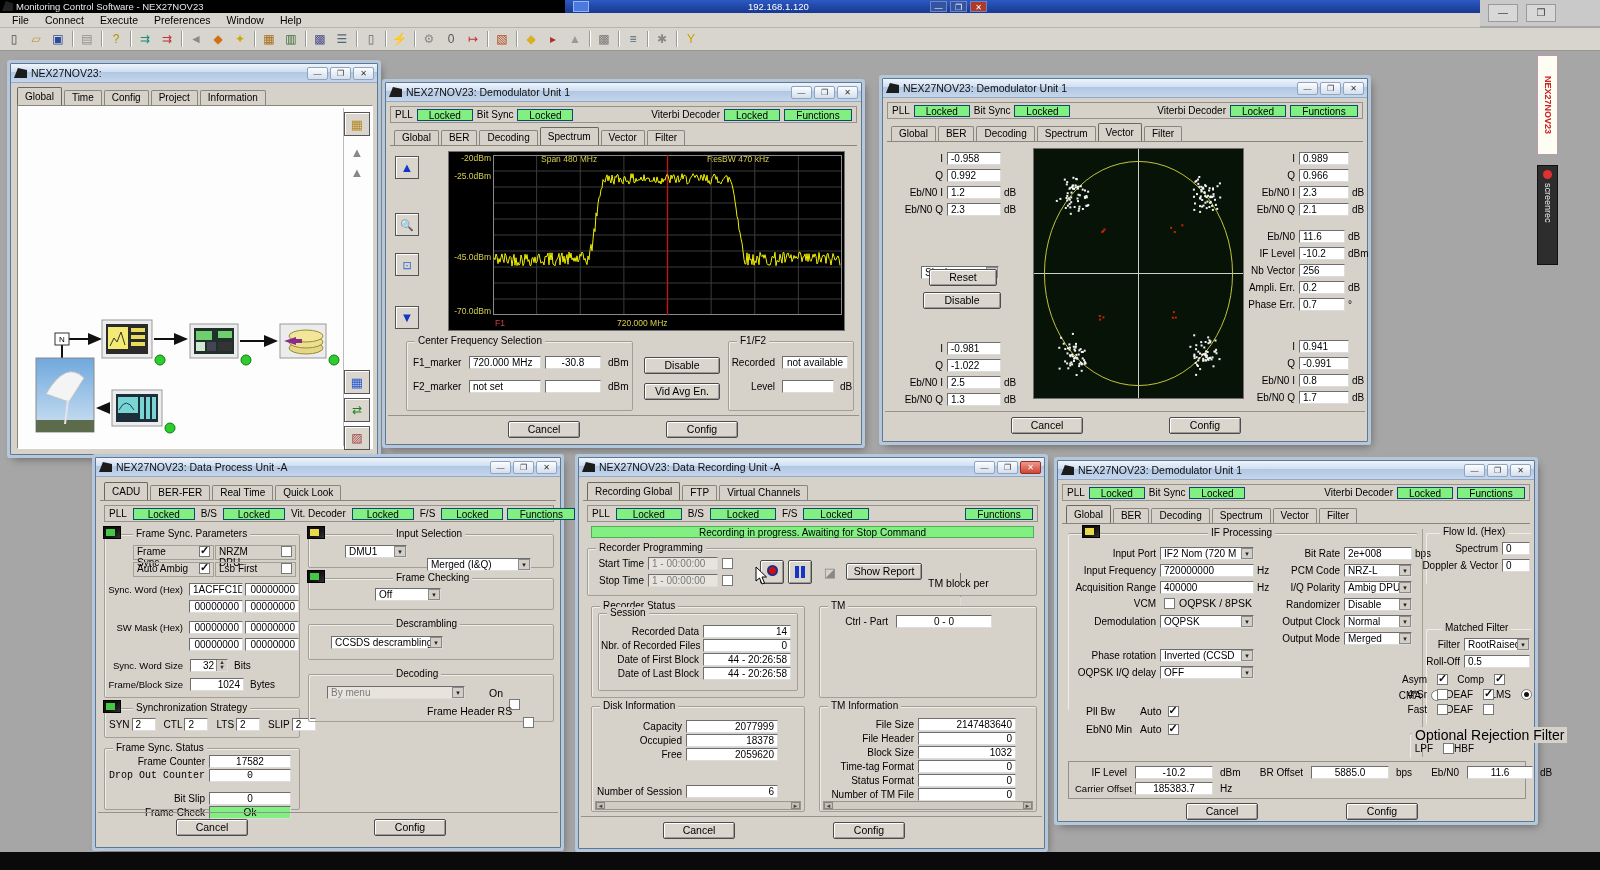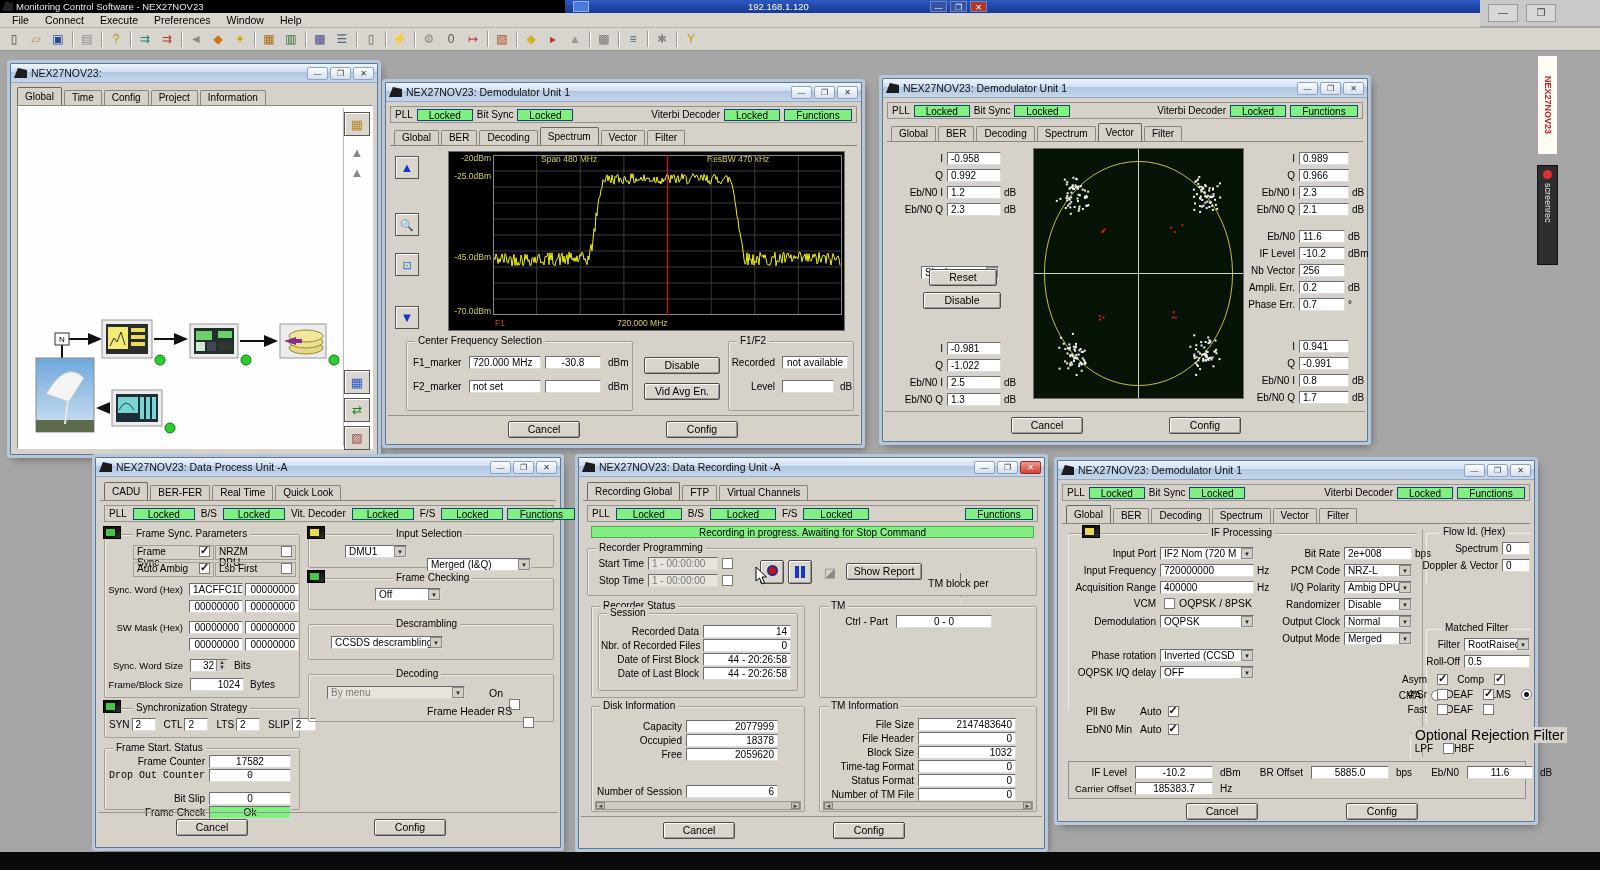--- a/index.html
+++ b/index.html
@@ -925,21 +925,21 @@
         </div>
         <div class="frow">
           <span class="rl">SLIP</span>
           <span class="fld">
             <span class="fv">2</span>
           </span>
         </div>
       </div>
   </div>
   <div class="grp" style="left:8px;top:290px;width:196px;height:62px">
-    <span class="leg">Frame Start. Status</span>
+    <span class="leg">Frame Sync. Status</span>
     <div class="rows" style="left:2px;top:6px;--lw:102px;--fw:82px">
         <div class="frow" style="height: 13px; margin-bottom: 1px;">
           <span class="rl">Frame Counter</span>
           <span class="fld ca">
             <span class="fv">17582</span>
           </span>
         </div>
         <div class="frow" style="height: 13px; margin-bottom: 10px; font-family: Liberation Mono, monospace;">
           <span class="rl">Drop Out Counter</span>
           <span class="fld ca">

